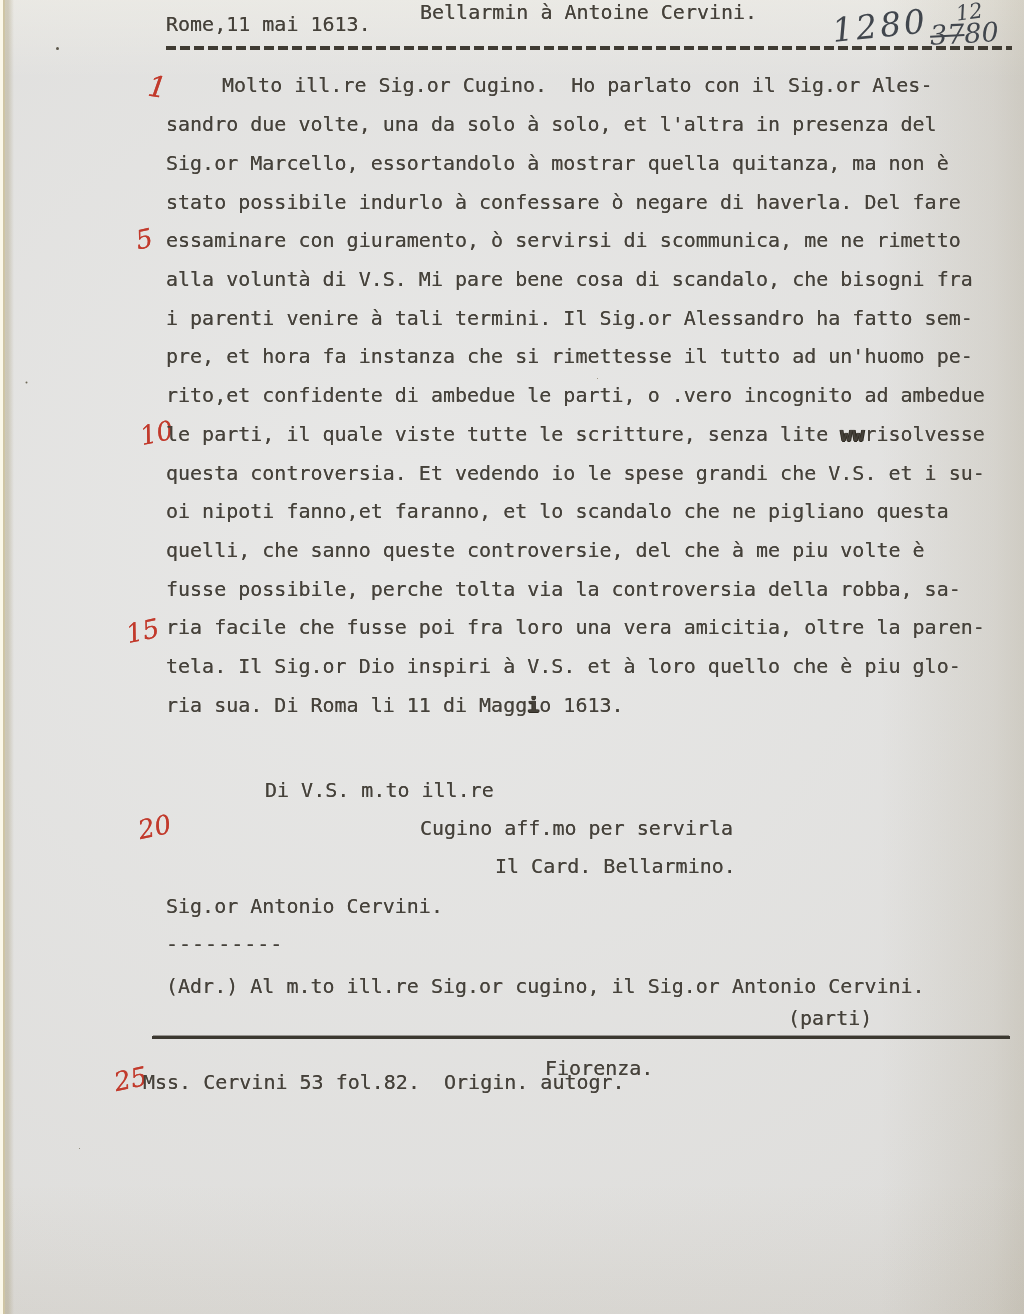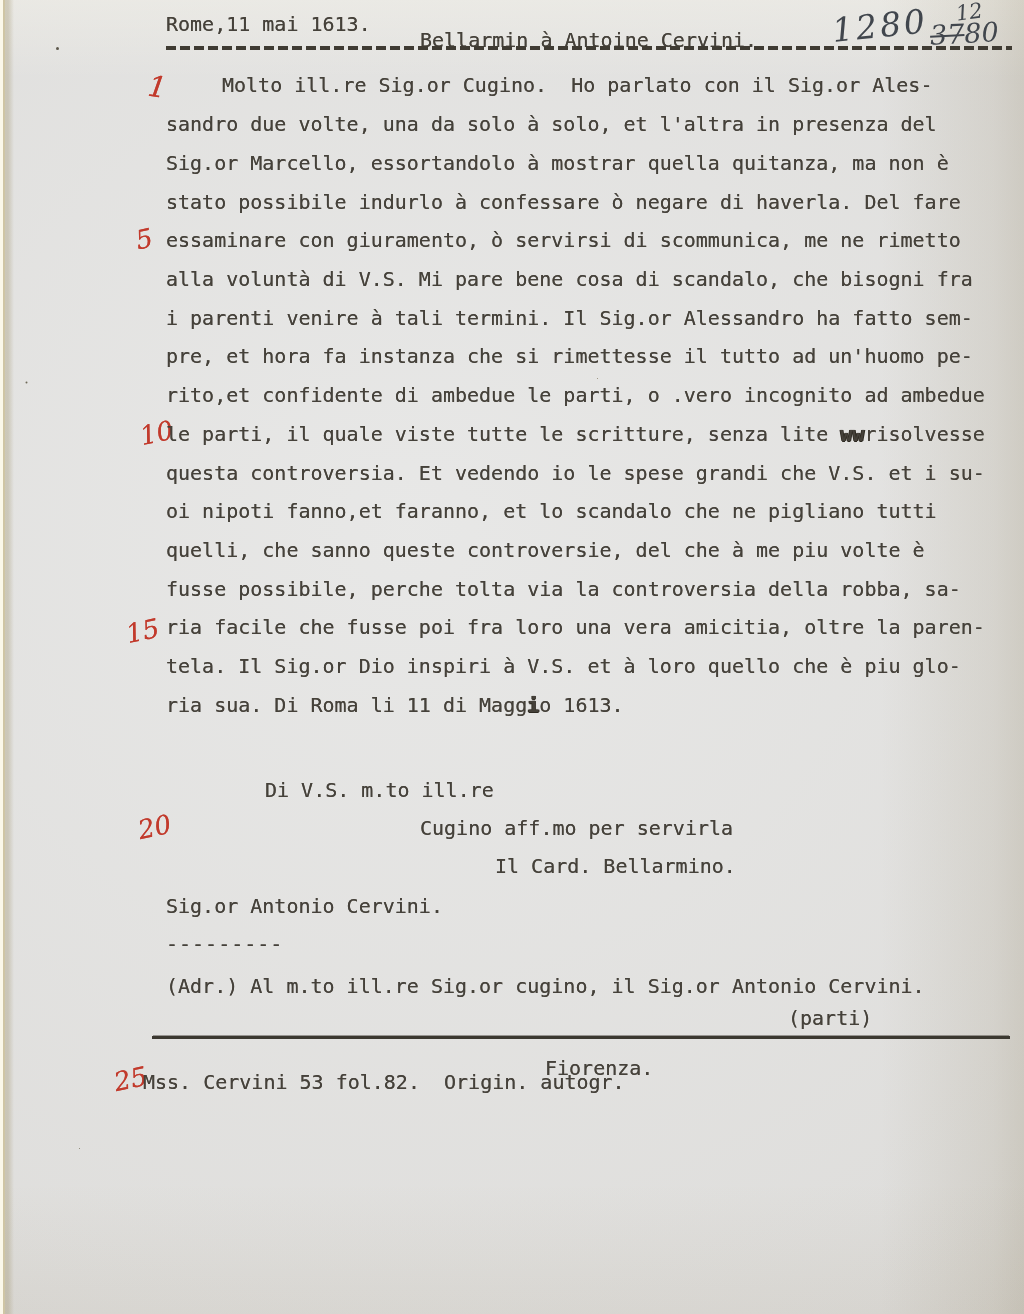--- a/index.html
+++ b/index.html
@@ -79,21 +79,21 @@
 </head>
 <body>
 
 <div class="page">
 
   <div class="shade"></div>
   <div class="left-edge"></div>
   <div class="speck" style="left:56px;top:47px;"></div>
 
   <span class="typed" style="left:166px;top:12px;">Rome,11 mai 1613.</span>
-  <span class="typed" style="left:420px;top:28px;">Bellarmin à Antoine Cervini.</span>
+  <span class="typed" style="left:420px;top:0;">Bellarmin à Antoine Cervini.</span>
   <span class="hw hw-1280">1280</span>
   <span class="hw hw-top">12</span>
   <span class="hw hw-bottom"><span class="struck">37</span><span>80</span></span>
 
   <div class="dashed-rule"></div>
 
   <span class="redno" style="left:148px;top:70px;font-size:29px;transform:rotate(8deg);">1</span>
   <span class="redno" style="left:136px;top:224px;">5</span>
   <span class="redno" style="left:140px;top:418px;">10</span>
   <span class="redno" style="left:126px;top:616px;">15</span>
@@ -105,21 +105,21 @@
     <div class="bline">sandro due volte, una da solo à solo, et l'altra in presenza del</div>
     <div class="bline">Sig.or Marcello, essortandolo à mostrar quella quitanza, ma non è</div>
     <div class="bline">stato possibile indurlo à confessare ò negare di haverla. Del fare</div>
     <div class="bline">essaminare con giuramento, ò servirsi di scommunica, me ne rimetto</div>
     <div class="bline">alla voluntà di V.S. Mi pare bene cosa di scandalo, che bisogni fra</div>
     <div class="bline">i parenti venire à tali termini. Il Sig.or Alessandro ha fatto sem-</div>
     <div class="bline">pre, et hora fa instanza che si rimettesse il tutto ad un'huomo pe-</div>
     <div class="bline">rito,et confidente di ambedue le parti, o .vero incognito ad ambedue</div>
     <div class="bline"><span>le parti, il quale viste tutte le scritture, senza lite </span><span class="ovr">ww</span><span>risolvesse</span></div>
     <div class="bline">questa controversia. Et vedendo io le spese grandi che V.S. et i su-</div>
-    <div class="bline">oi nipoti fanno,et faranno, et lo scandalo che ne pigliano tutti</div>
+    <div class="bline">oi nipoti fanno,et faranno, et lo scandalo che ne pigliano questa</div>
     <div class="bline">quelli, che sanno queste controversie, del che à me piu volte è</div>
     <div class="bline">fusse possibile, perche tolta via la controversia della robba, sa-</div>
     <div class="bline">ria facile che fusse poi fra loro una vera amicitia, oltre la paren-</div>
     <div class="bline">tela. Il Sig.or Dio inspiri à V.S. et à loro quello che è piu glo-</div>
     <div class="bline"><span>ria sua. Di Roma li 11 di Magg</span><span class="ovr">i</span><span>o 1613.</span></div>
   </div>
 
   <span class="typed" style="left:265px;top:778px;">Di V.S. m.to ill.re</span>
   <span class="typed" style="left:420px;top:816px;">Cugino aff.mo per servirla</span>
   <span class="typed" style="left:495px;top:854px;">Il Card. Bellarmino.</span>

